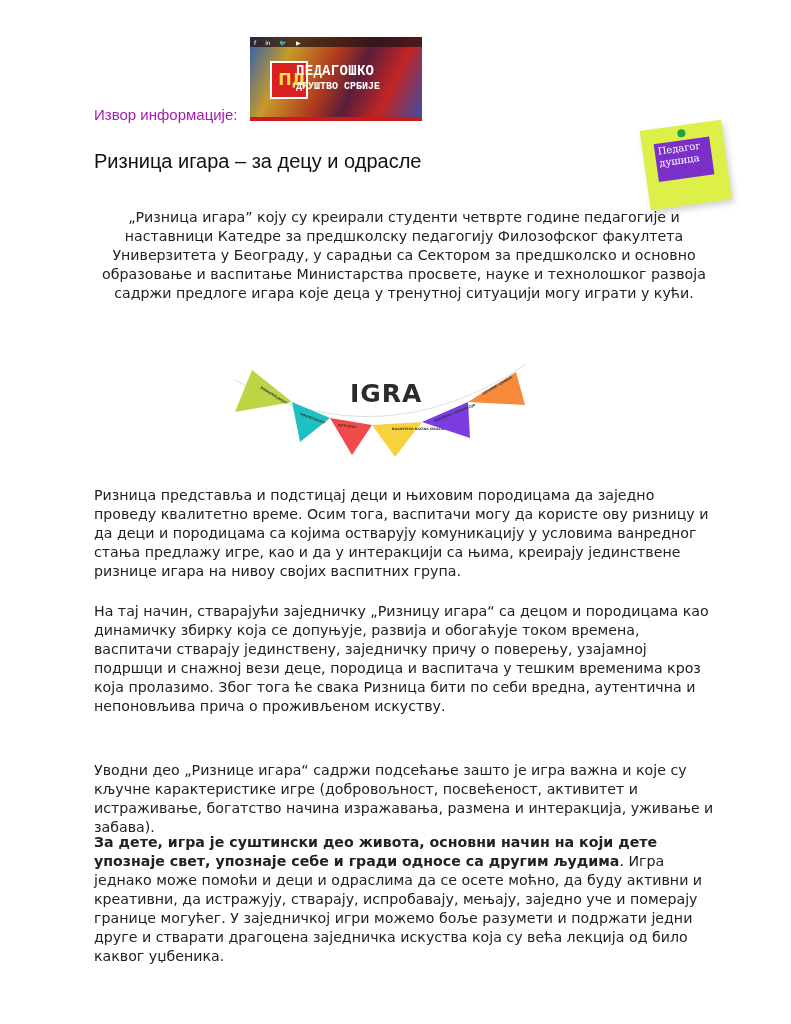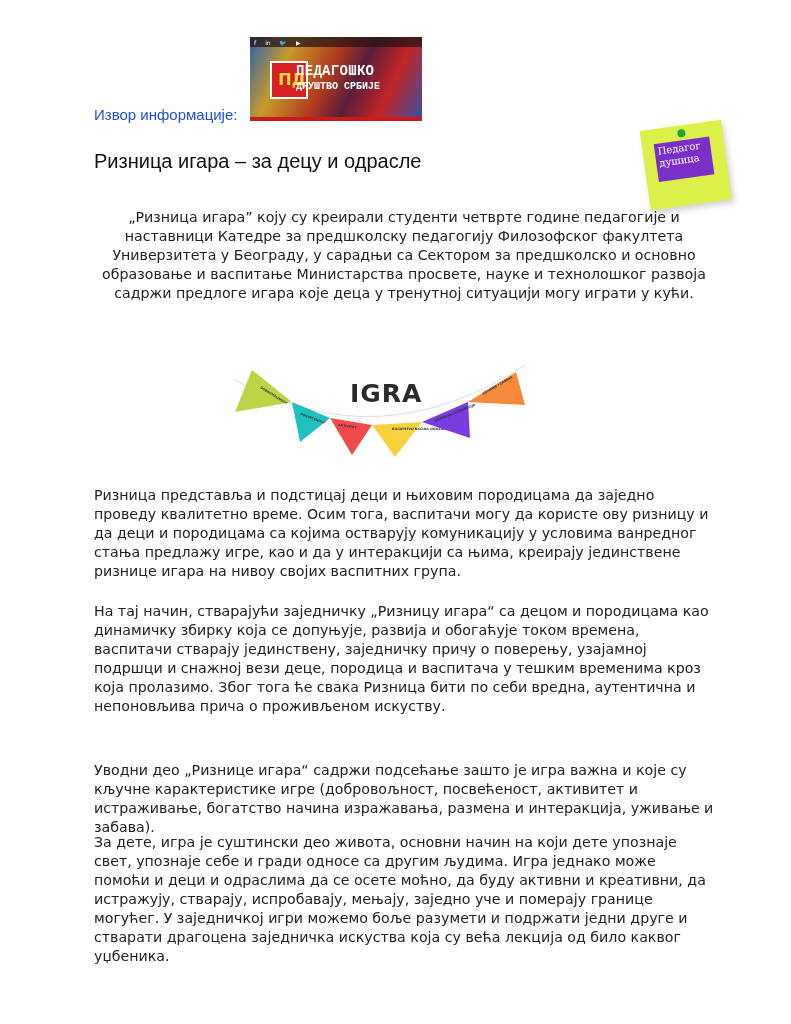--- a/index.html
+++ b/index.html
@@ -1,38 +1,38 @@
 <!DOCTYPE html>
 <html><head>
 <meta charset="utf-8">
 <style>
   html, body { margin: 0; padding: 0; background: #ffffff; }
   body { width: 791px; height: 1024px; position: relative; overflow: hidden; font-family: "DejaVu Sans", sans-serif; color: #1a1a1a; }
-  .source-label { position: absolute; left: 94px; top: 106px; font-family: "Liberation Sans", sans-serif; font-size: 15px; color: #1d4ed8; }
+  .source-label { position: absolute; left: 94px; top: 106px; font-family: "Liberation Sans", sans-serif; font-size: 15px; color: #a21caf; }
   .logo { position: absolute; left: 250px; top: 37px; width: 172px; height: 84px; overflow: hidden;
           background: linear-gradient(115deg, #2a5fb0 0%, #c89a2a 22%, #b03a1e 45%, #5a1e3a 60%, #c22525 78%, #3a4fa8 100%); }
   .logo-topbar { position: absolute; left: 0; top: 0; width: 100%; height: 10px; background: rgba(40,20,20,0.75); display: flex; gap: 9px; padding-left: 4px; align-items: center; }
   .logo-topbar span { color: #fff; font-size: 6px; font-family: "DejaVu Sans", sans-serif; }
   .logo-emblem { position: absolute; left: 20px; top: 24px; width: 38px; height: 38px; background: #d91f1f; border: 2px solid #fff; box-sizing: border-box; color:#fde047; font-size: 16px; text-align:right; line-height: 34px; font-weight: bold;}
   .logo-text { position: absolute; left: 46px; top: 27px; color: #fff; font-family: Liberation Mono, monospace; font-weight: bold; line-height: 1.05; }
   .logo-text .l1 { font-size: 14px; letter-spacing: 0.3px; display:block; }
   .logo-text .l2 { font-size: 10px; display:block; margin-top: 3px; }
   .logo-bottom { position: absolute; left: 0; bottom: 0; width: 100%; height: 4px; background: #c91b1b; }
   .title { position: absolute; left: 94px; top: 150px; font-family: "Liberation Sans", sans-serif; font-size: 20px; color: #111; margin: 0; font-weight: normal; }
   .sticky-wrap { position: absolute; left: 645px; top: 125px; width: 82px; height: 82px; transform: rotate(-8deg); }
   .sticky { position: absolute; left: 0; top: 0; width: 82px; height: 80px; background: #ddf04a; box-shadow: 2px 4px 6px rgba(0,0,0,0.18); }
   .sticky-pin { position: absolute; left: 37px; top: 4px; width: 8px; height: 8px; border-radius: 50%; background: #1fa33a; }
   .sticky-label { position: absolute; left: 12px; top: 15px; width: 56px; height: 38px; background: #7b2fc9; color: #fff; font-family: "DejaVu Serif", serif; font-size: 10px; line-height: 12px; padding: 2px 3px; box-sizing: border-box; }
   .para { position: absolute; left: 94px; width: 620px; font-family: "DejaVu Sans", sans-serif; font-size: 14.2px; line-height: 19px; color: #222; margin: 0; }
   .p1 { top: 208px; text-align: center; }
   .p2 { top: 486px; }
   .p3 { top: 602px; }
   .p4 { top: 738px; margin-top: 23px; }
   .p5 { top: 833px; }
-  .bold { font-weight: normal; }
+  .bold { font-weight: bold; }
   .bunting { position: absolute; left: 230px; top: 360px; width: 300px; height: 100px; }
   .igra { font-family: "DejaVu Sans", sans-serif; font-weight: bold; font-size: 25px; fill: #2b2b2b; letter-spacing: 1px; }
   .flag-text { font-family: "DejaVu Sans", sans-serif; font-size: 3.2px; fill: #333; font-weight: bold; }
 </style>
 </head>
 <body>
 
 <div class="source-label">Извор информације:</div>
 
 <div class="logo">

